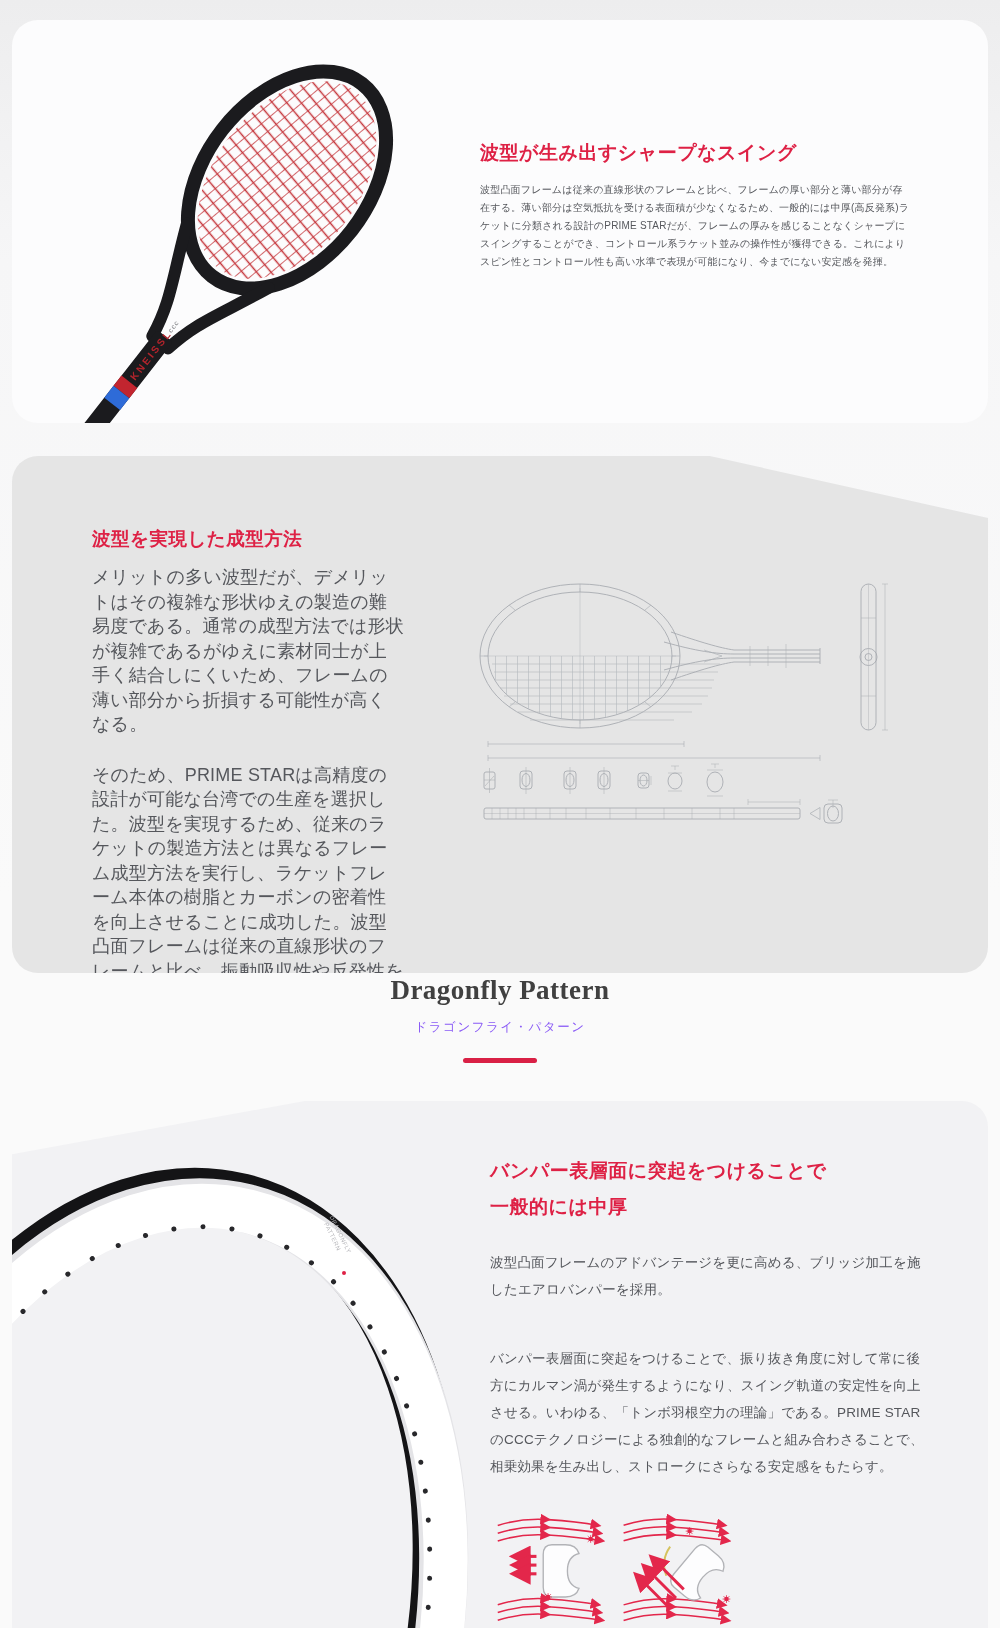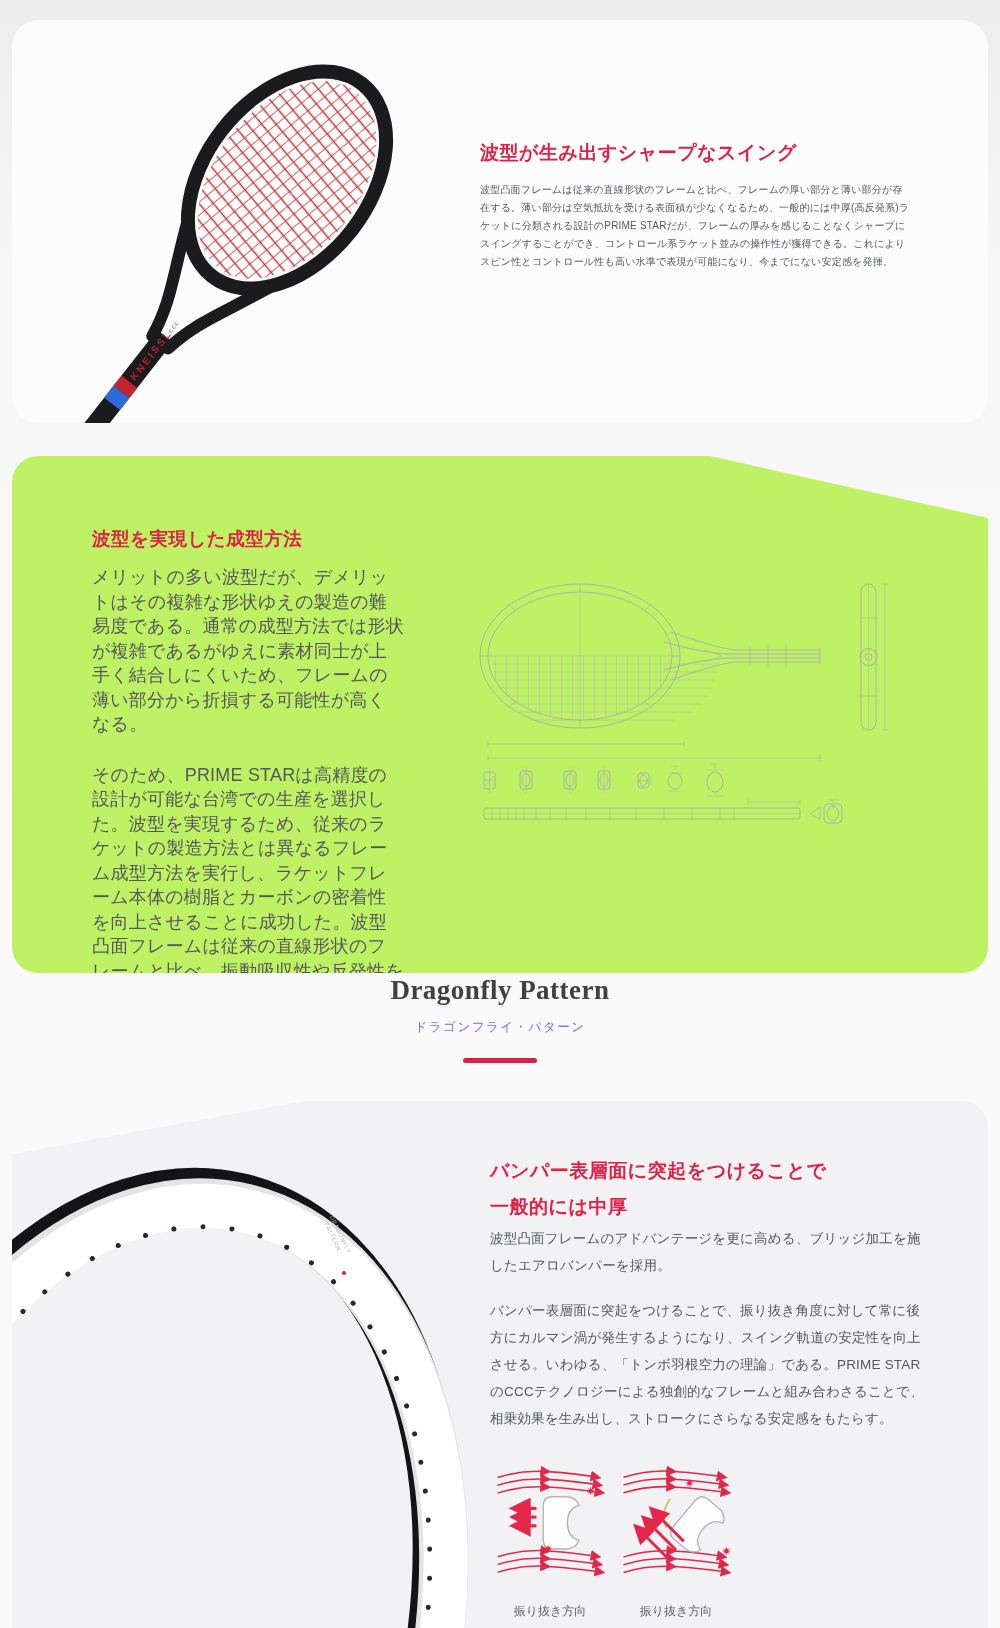--- a/index.html
+++ b/index.html
@@ -5,21 +5,21 @@
   html,body{margin:0;padding:0;}
   body{
     width:1000px;height:1628px;overflow:hidden;
     background:linear-gradient(180deg,#ededee 0px,#f6f6f7 260px,#fafafa 55%,#fafafa 100%);
     font-family:"Liberation Sans","DejaVu Sans",sans-serif;
     -webkit-font-smoothing:antialiased;
   }
   .card{margin:0 12px;border-radius:26px;}
   .card1{margin-top:20px;height:403px;background:#fcfcfd;display:flex;overflow:hidden;}
   .card2{
-    margin-top:33px;height:517px;background:#bef264;display:flex;
+    margin-top:33px;height:517px;background:#e5e5e5;display:flex;
     clip-path:polygon(0 0,71.5% 0,100% 12%,100% 100%,0 100%);
   }
   .card3{
     height:560px;background:#f2f2f4;display:flex;overflow:hidden;
     clip-path:polygon(0 9.5%,30% 0,100% 0,100% 100%,0 100%);
   }
   .photo1{width:468px;flex:none;}
   .s1-text{flex:1;padding:120px 78px 0 0;}
   h2.red{margin:0;font-size:19px;font-weight:bold;color:#de2145;letter-spacing:.5px;}
   .body-p{margin:0;font-size:10px;line-height:18px;color:#55575c;letter-spacing:.2px;}
@@ -31,22 +31,22 @@
   .s2-text .body-p + .body-p{margin-top:26px;}
   .blueprint{margin:102px 0 0 64px;flex:none;}
   .dragonfly{height:128px;text-align:center;padding-top:2px;box-sizing:border-box;}
   .dragonfly h1{margin:0;font-size:27px;font-weight:bold;color:#404040;letter-spacing:.5px;font-family:Liberation Serif, serif;}
   .dragonfly .sub{margin-top:13px;font-size:12.5px;color:#8b5cf6;letter-spacing:1.5px;}
   .dragonfly .bar{width:74px;height:5px;border-radius:3px;background:#d92045;margin:22px auto 0;}
   .photo3{width:466px;flex:none;}
   .s3-text{flex:1;padding:52px 58px 0 12px;}
   .s3-text h2.red{line-height:36px;}
   .s3-text .body-p{font-size:13.5px;line-height:27px;}
-  .s3-text .p1{margin-top:0;}
-  .s3-text .p2{margin-top:18px;}
+  .s3-text .p1{margin-top:24px;}
+  .s3-text .p2{margin-top:42px;}
   .diagrams{display:flex;margin-top:14px;}
   .diagram-col{text-align:center;}
   .diagram-col.flat{width:120px;}
   .diagram-col.spin{width:132px;}
   .diag-label{margin-top:4px;font-size:12px;line-height:19px;color:#5d5e63;}
 </style>
 </head>
 <body>
 
 <section class="card card1">

